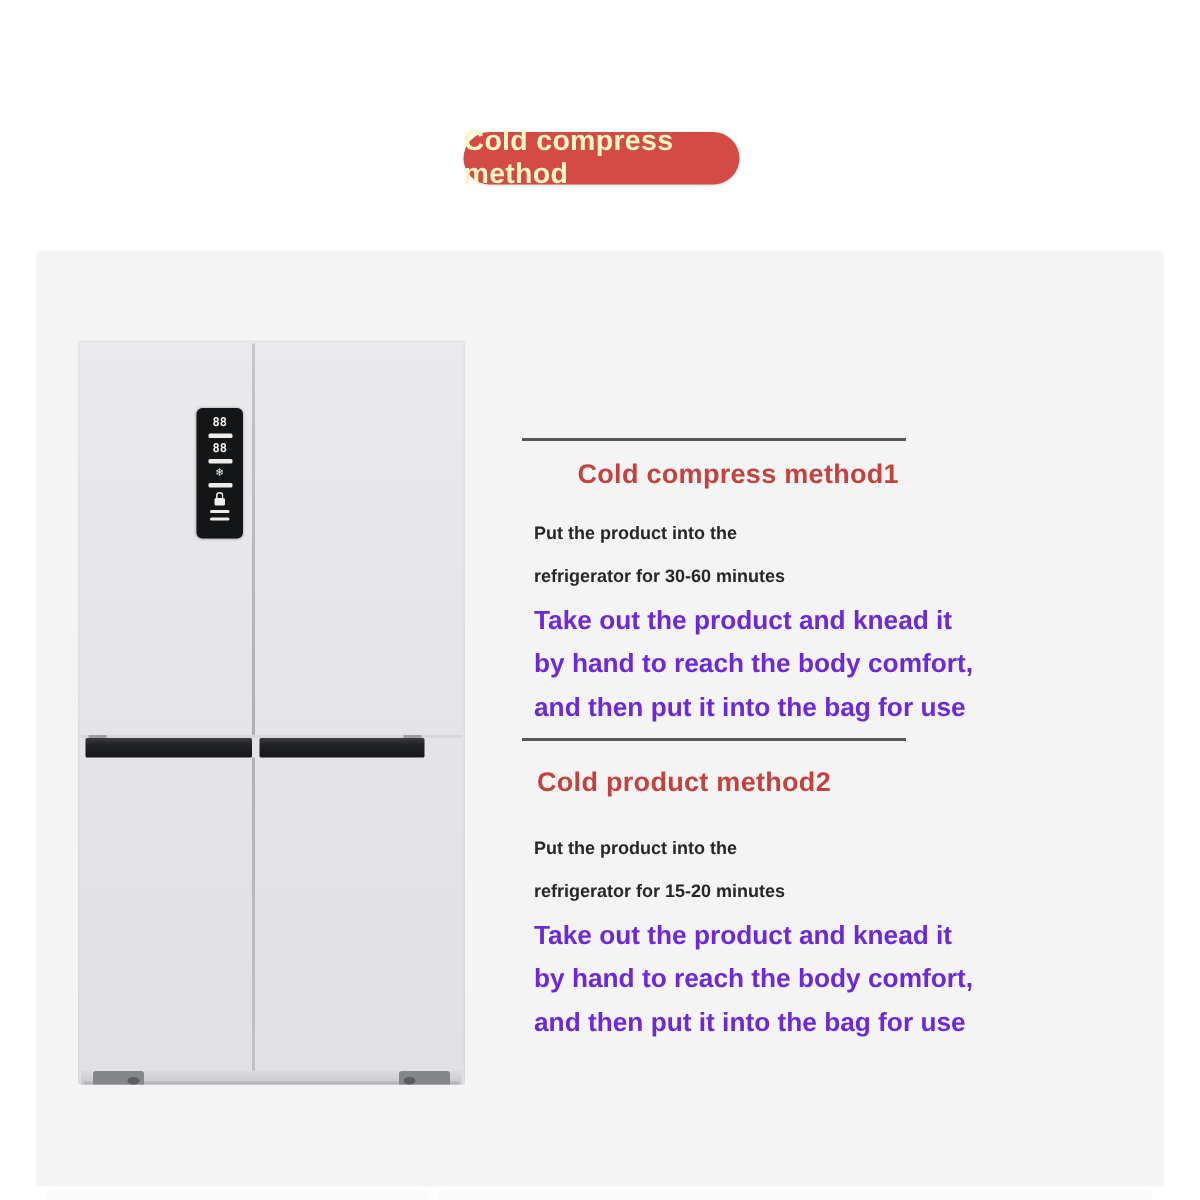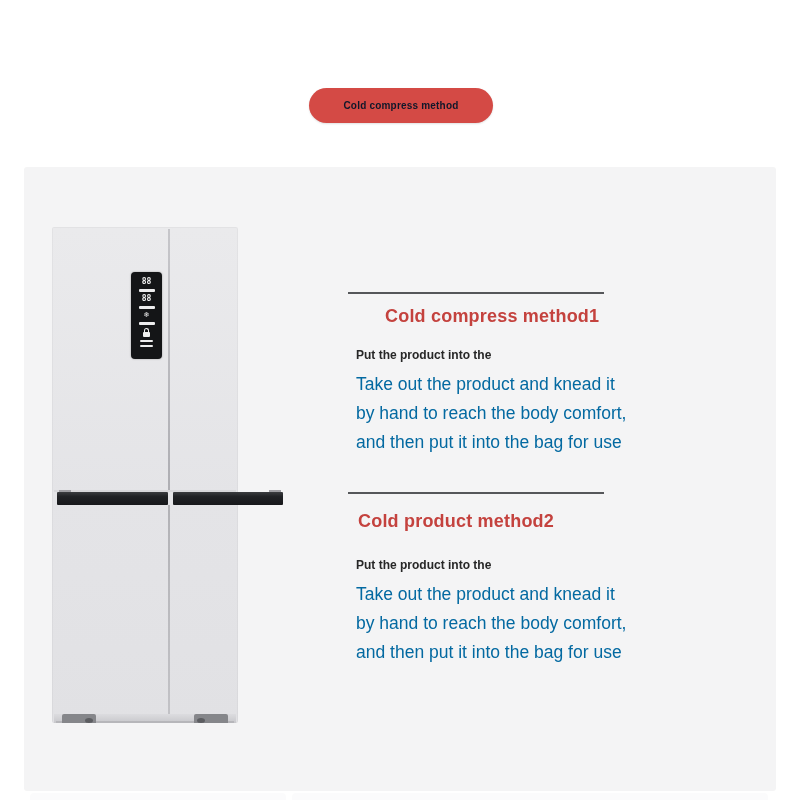--- a/index.html
+++ b/index.html
@@ -7,33 +7,33 @@
     width:800px;height:800px;position:relative;overflow:hidden;
     background:#ffffff;
     font-family:"Liberation Sans","DejaVu Sans",sans-serif;
     -webkit-font-smoothing:antialiased;
   }
   
   .pill{
     position:absolute;left:309px;top:88px;width:184px;height:35px;
     background:#d44a45;border-radius:18px;
     display:flex;align-items:center;justify-content:center;
-    color:#0f172a;font-size:10px;font-weight:bold;letter-spacing:.2px;
+    color:#fef9c3;font-size:19px;font-weight:bold;letter-spacing:.2px;
     box-shadow:0 1px 2px rgba(0,0,0,.12);
   }
   
   .panel{
     position:absolute;left:24px;top:167px;width:752px;height:624px;
     background:#f4f4f5;border-radius:3px;
   }
   .bottom-card{position:absolute;height:7px;background:#fbfbfc;border-radius:4px 4px 0 0;top:793px;}
   .bottom-card.left{left:30px;width:256px;}
   .bottom-card.right{left:292px;width:476px;}
   
-  .fridge{position:absolute;left:52px;top:227px;width:186px;height:496px;}
+  .fridge{position:absolute;left:52px;top:227px;width:258px;height:496px;}
   .fridge-body{
     position:absolute;inset:0;border-radius:2px;
     background:linear-gradient(180deg,#eaeaec 0%,#e4e4e7 55%,#e1e1e4 100%);
     box-shadow:inset 0 0 0 1px rgba(0,0,0,.03);
   }
   .seam-upper{position:absolute;left:116px;top:2px;width:2px;height:261px;
     background:linear-gradient(180deg,#c6c6ca,#aeaeb3);}
   .door-gap{position:absolute;left:2px;right:2px;top:263px;height:2px;background:#d8d8db;}
   .handle-strip{position:absolute;top:265px;height:13px;
     background:linear-gradient(180deg,#3b3d40 0%,#202225 35%,#17181b 100%);
@@ -77,21 +77,21 @@
   .divider.d1{top:292px;}
   .divider.d2{top:492px;}
   .heading{position:absolute;left:358px;font-size:18px;font-weight:bold;color:#c4423e;line-height:20px;letter-spacing:.2px;}
   .heading.h1{top:306px;margin-left:27px;}
   .heading.h2{top:511px;}
   .para{position:absolute;left:356px;width:300px;}
   .para.p1{top:341px;}
   .para.p2{top:551px;}
   .para .ln{line-height:29px;white-space:nowrap;}
   .para .bold{font-size:12px;font-weight:bold;color:#272727;}
-  .para .reg{font-size:17.5px;font-weight:normal;color:#0369a1;}
+  .para .reg{font-size:17.5px;font-weight:bold;color:#6d28d9;}
 </style>
 </head>
 <body>
 
 <div>
 
   <div class="pill">Cold compress method</div>
 
   <div class="panel">
 
@@ -119,29 +119,31 @@
         <span class="bar small"></span>
         <span class="bar small"></span>
       </div>
     </div>
   </div>
 
   <div class="divider d1"></div>
   <div class="heading h1">Cold compress method1</div>
   <div class="para p1">
     <div class="ln bold">Put the product into the</div>
+    <div class="ln bold">refrigerator for 30-60 minutes</div>
     <div class="ln reg">Take out the product and knead it</div>
     <div class="ln reg">by hand to reach the body comfort,</div>
     <div class="ln reg">and then put it into the bag for use</div>
   </div>
 
   <div class="divider d2"></div>
   <div class="heading h2">Cold product method2</div>
   <div class="para p2">
     <div class="ln bold">Put the product into the</div>
+    <div class="ln bold">refrigerator for 15-20 minutes</div>
     <div class="ln reg">Take out the product and knead it</div>
     <div class="ln reg">by hand to reach the body comfort,</div>
     <div class="ln reg">and then put it into the bag for use</div>
   </div>
 
   <div class="bottom-card left"></div>
   <div class="bottom-card right"></div>
 
 </div>
 

